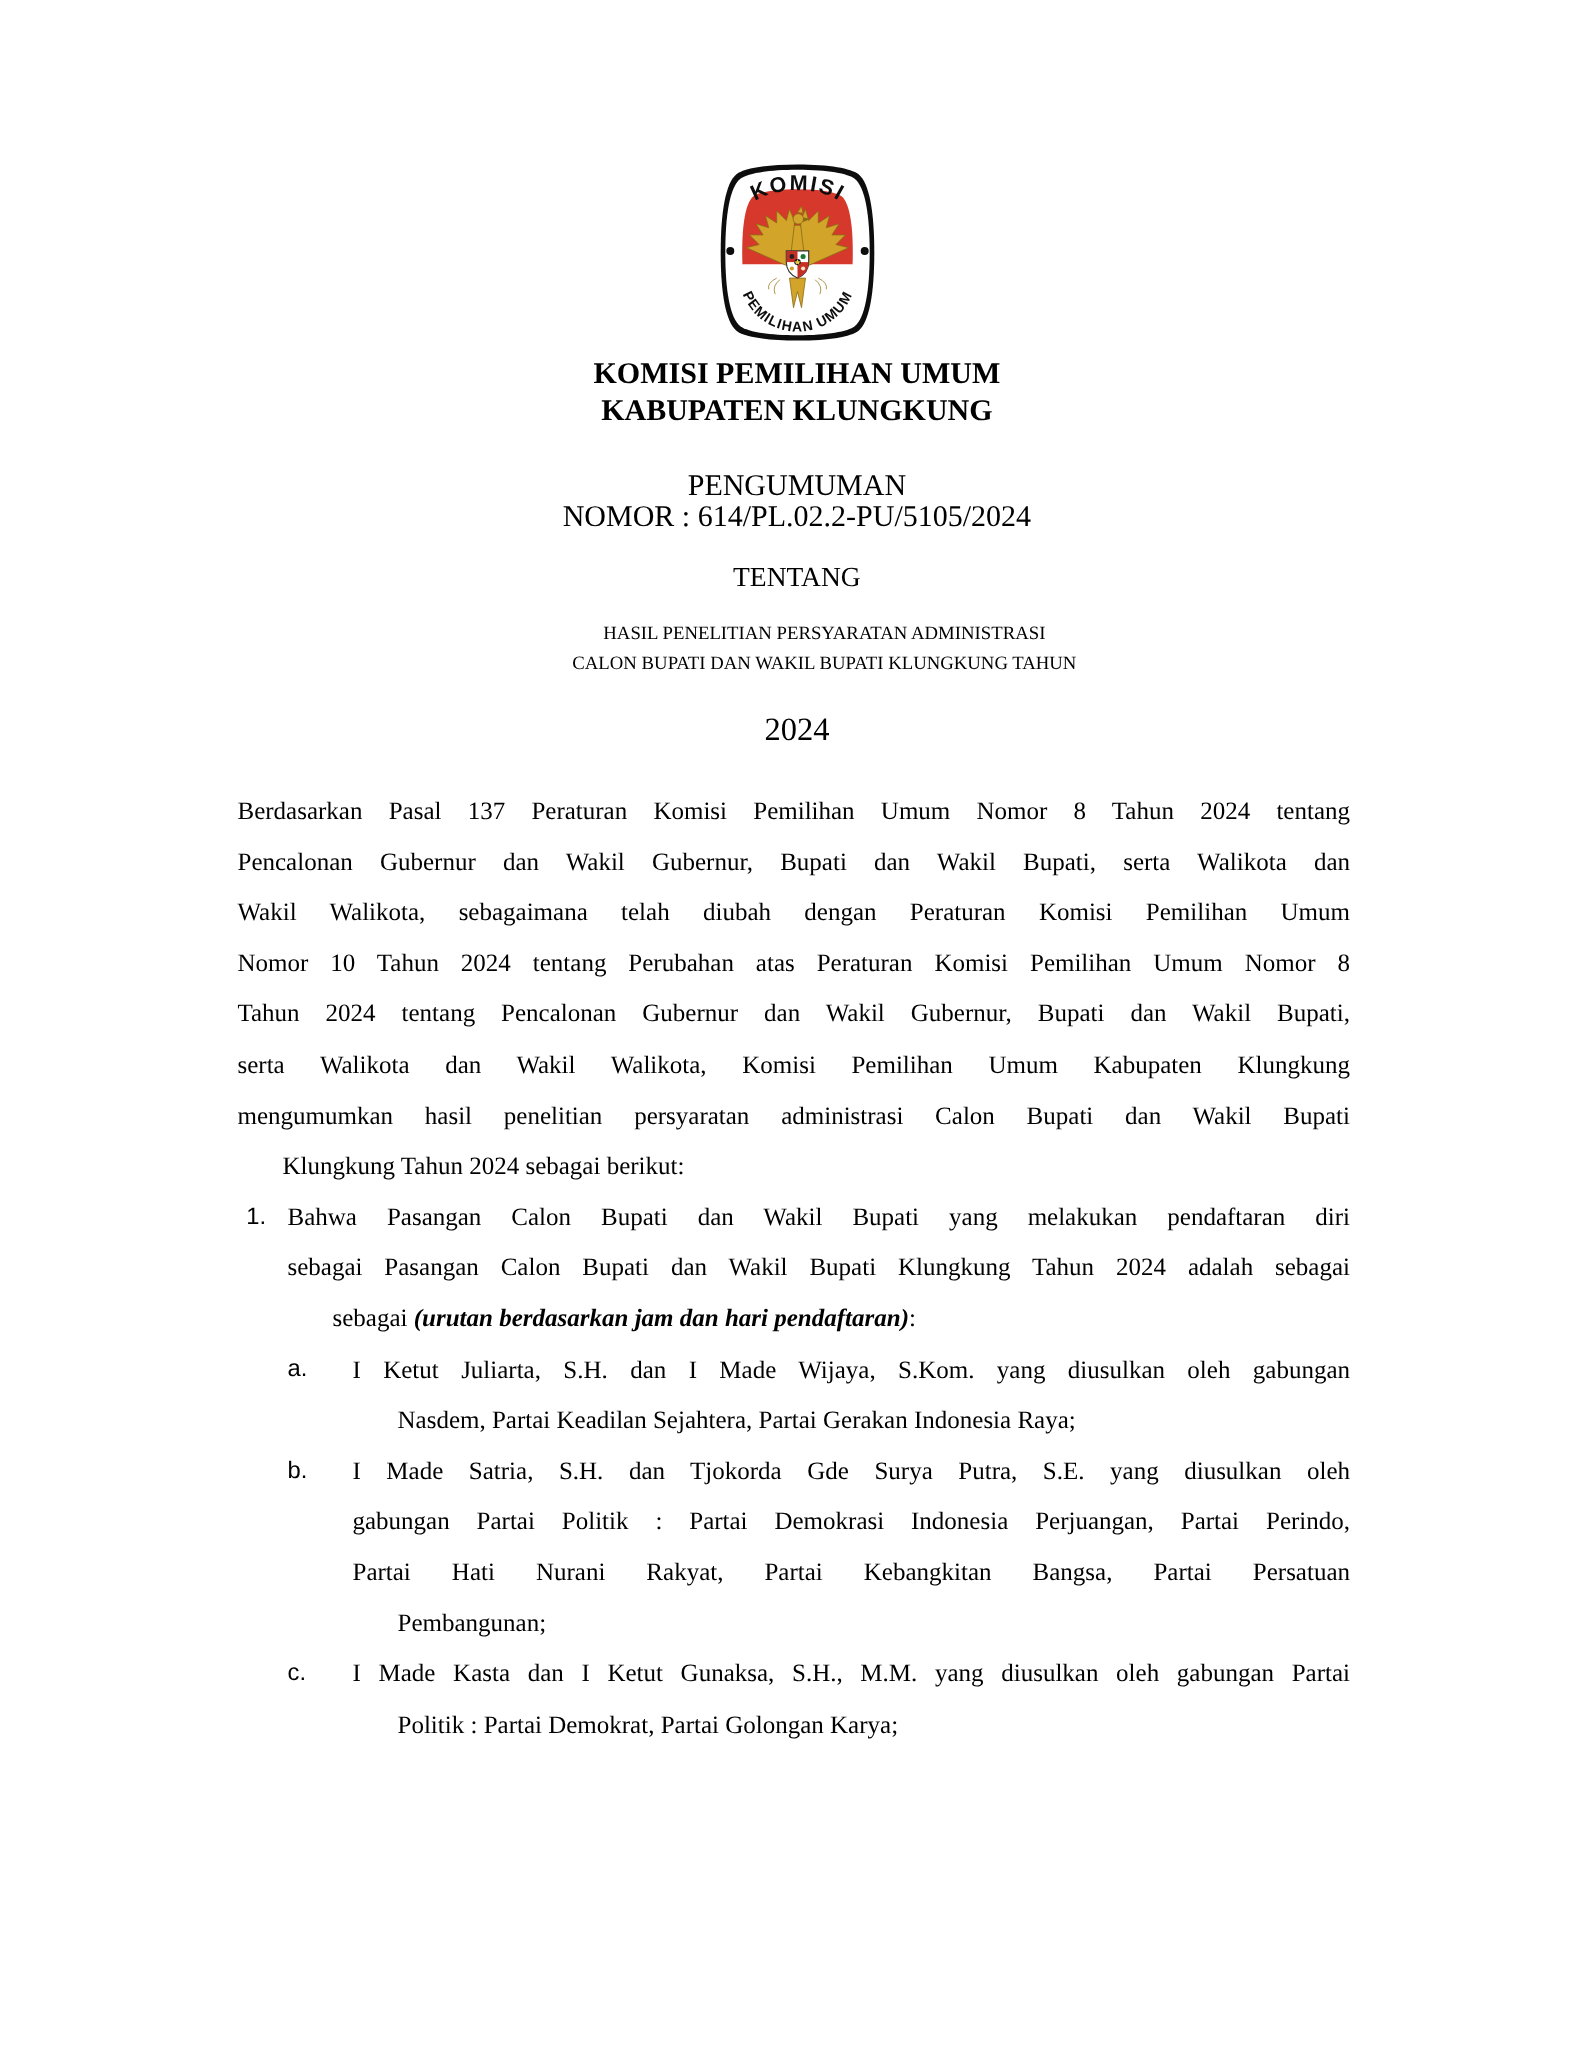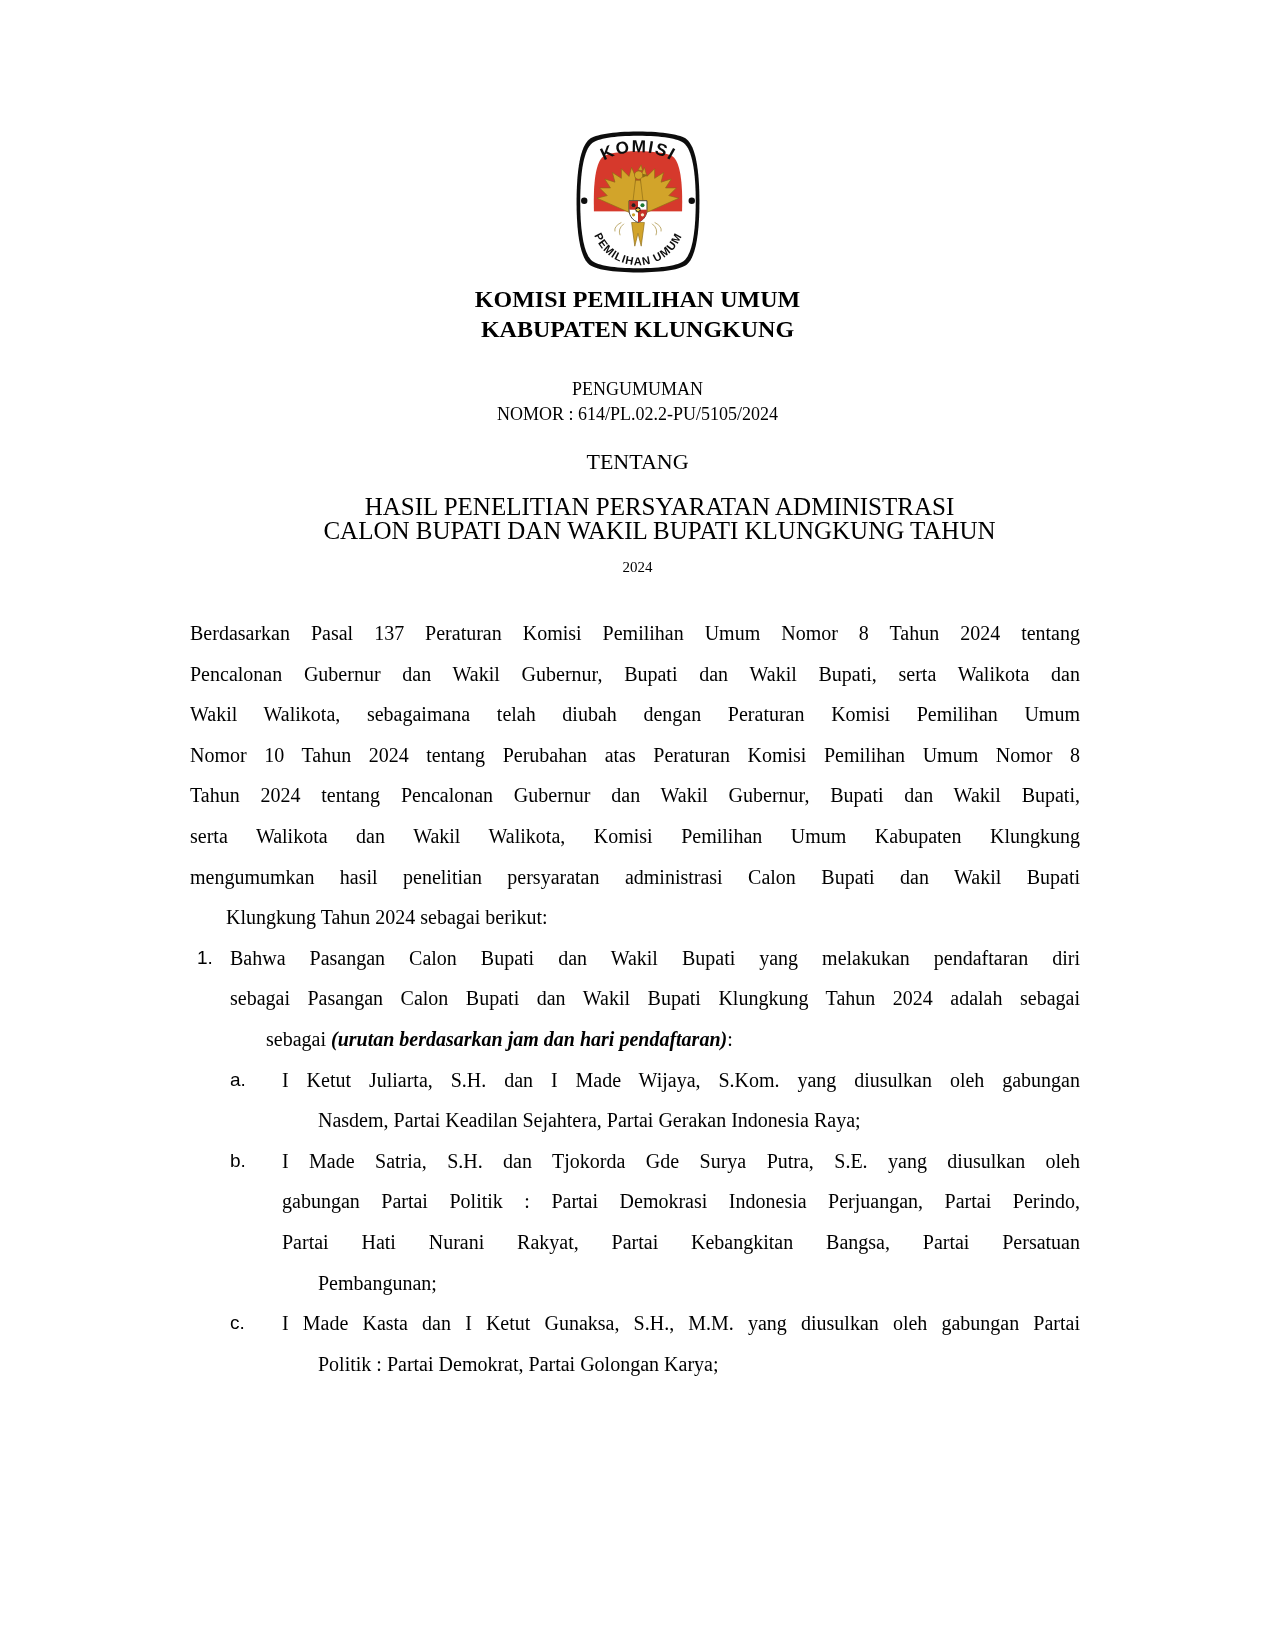--- a/index.html
+++ b/index.html
@@ -11,24 +11,24 @@
     color:#000;
     font-family:"Liberation Serif","DejaVu Serif",serif;
     overflow:hidden;
   }
   
   .masthead{text-align:center;}
   .logo-wrap{padding-top:129px;}
   svg.logo{width:128px;height:146px;display:block;margin:0 auto;}
   .org{font-weight:700;font-size:24px;line-height:30px;}
   .org-block{margin-top:9px;}
-  .doc-head{margin-top:33px;font-size:18px;line-height:25px;}
+  .doc-head{margin-top:33px;font-size:24px;line-height:25px;}
   .about{margin-top:22px;font-size:22px;line-height:25px;}
-  .subject{margin-top:21px;font-size:25px;line-height:24px;padding-left:44px;}
-  .year{margin-top:13px;font-size:15px;line-height:23px;}
+  .subject{margin-top:21px;font-size:15px;line-height:24px;padding-left:44px;}
+  .year{margin-top:29px;font-size:26px;line-height:23px;}
   
   .content{
     margin:34px 195px 0 190px;
     width:890px;
     font-size:20px;
     line-height:40.6px;
   }
   .jline{text-align:justify;text-align-last:justify;}
   .jline.last{text-align:left;text-align-last:left;margin-left:36px;}
   .num-item{position:relative;padding-left:40px;}

